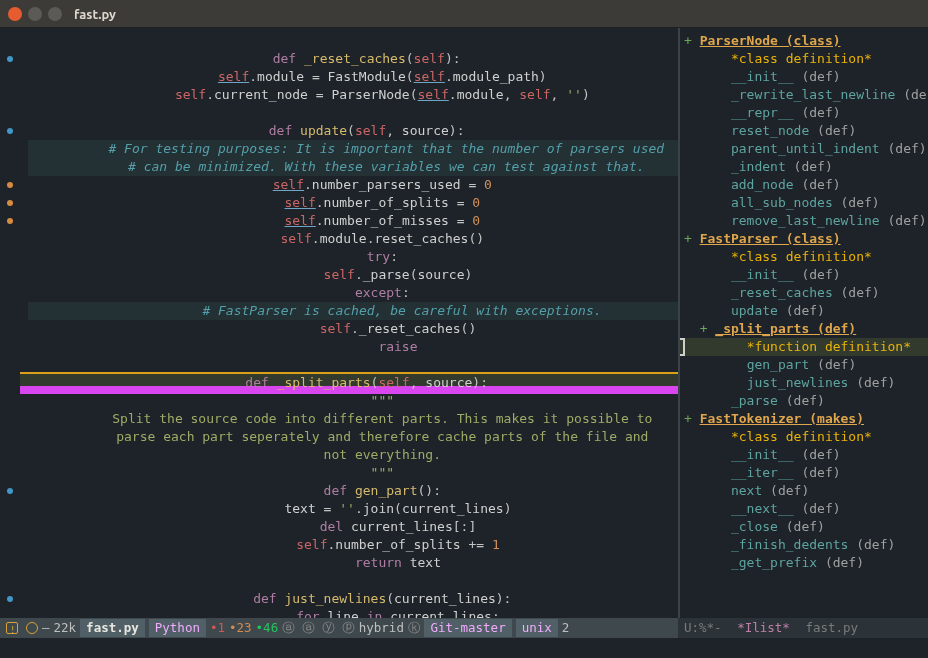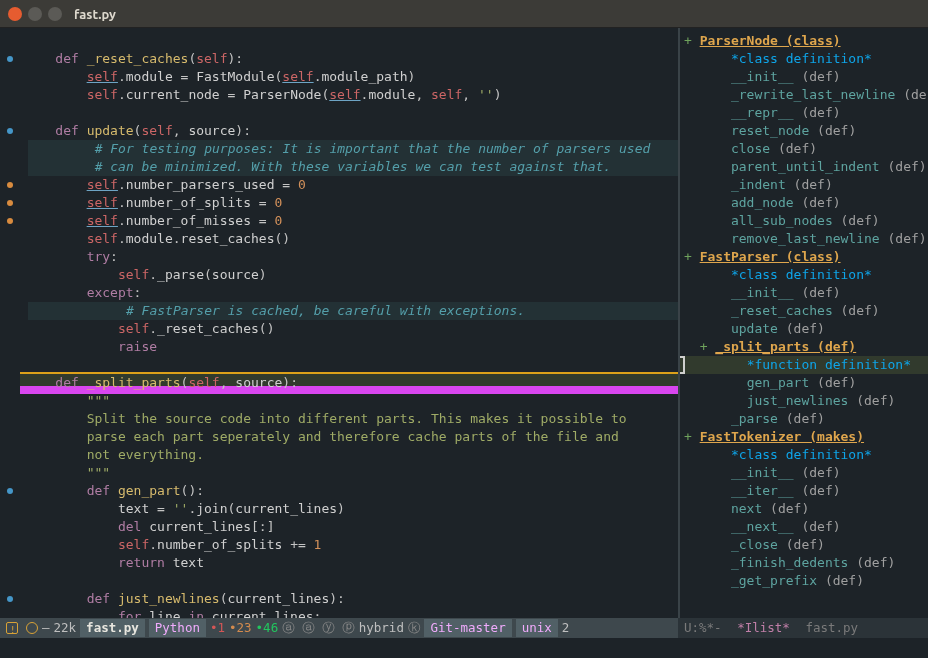--- a/index.html
+++ b/index.html
@@ -50,20 +50,21 @@
     justify-content:center;
   }
   .dot { width:6px; height:6px; border-radius:3px; display:inline-block; }
   .dot-blue { background:#4596c8; }
   .dot-orange { background:#d88b3f; }
   .code {
     flex: 1;
     padding: 4px 0 0 0;
     overflow: hidden;
     white-space: pre;
+    text-align: center;
   }
   .line { height:18px; padding-left: 4px; }
   .hl-block {
     background: rgba(40,58,62,0.6);
     margin-left: 8px;
   }
   .hl-cursor {
     background: #313a2d;
     border-top: 2px solid #dca11a;
     border-bottom: 8px solid #d946ef;
@@ -79,21 +80,21 @@
   }
   .outline {
     width: 250px;
     background: #1d2328;
     border-left: 2px solid #3a4348;
     overflow: hidden;
     padding-top: 4px;
   }
   .out-line { height:18px; white-space:pre; padding-left:4px; }
   .out-head { color:#dfa64d; font-weight:bold; text-decoration:underline; }
-  .out-class { color:#0ea5e9; }
+  .out-class { color:#eab308; }
   .out-def { color:#a0a0a0; }
   .out-fn { color:#5ea4a0; }
   .plus { color:#6fa35c; } 
   .tk-kw { color:#b07da4; }
   .tk-self { color:#cc6666; }
   .tk-selfu { color:#cc6666; text-decoration: underline; text-decoration-color:#6ea4c4; }
   .tk-fn { color:#d7bb6d; }
   .tk-str { color:#9fab66; }
   .tk-cmt { color:#549faa; font-style:italic; }
   .tk-num { color:#d2905a; }
@@ -194,21 +195,20 @@
       </div>
     <div class="code" id="code"><div class="line "></div><div class="line ">    <span class="tk-kw">def</span> <span class="tk-fn">_reset_caches</span><span class="tk-pn">(</span><span class="tk-self">self</span><span class="tk-pn">):</span></div><div class="line ">        <span class="tk-selfu">self</span><span class="tk-pn">.</span>module <span class="tk-op">=</span> FastModule<span class="tk-pn">(</span><span class="tk-selfu">self</span><span class="tk-pn">.</span>module_path<span class="tk-pn">)</span></div><div class="line ">        <span class="tk-self">self</span><span class="tk-pn">.</span>current_node <span class="tk-op">=</span> ParserNode<span class="tk-pn">(</span><span class="tk-selfu">self</span><span class="tk-pn">.</span>module<span class="tk-pn">,</span> <span class="tk-self">self</span><span class="tk-pn">,</span> <span class="tk-str">''</span><span class="tk-pn">)</span></div><div class="line "></div><div class="line ">    <span class="tk-kw">def</span> <span class="tk-fn">update</span><span class="tk-pn">(</span><span class="tk-self">self</span><span class="tk-pn">,</span> source<span class="tk-pn">):</span></div><div class="line hl-block">        <span class="tk-cmt"># For testing purposes: It is important that the number of parsers used</span></div><div class="line hl-block">        <span class="tk-cmt"># can be minimized. With these variables we can test against that.</span></div><div class="line ">        <span class="tk-selfu">self</span><span class="tk-pn">.</span>number_parsers_used <span class="tk-op">=</span> <span class="tk-num">0</span></div><div class="line ">        <span class="tk-selfu">self</span><span class="tk-pn">.</span>number_of_splits <span class="tk-op">=</span> <span class="tk-num">0</span></div><div class="line ">        <span class="tk-selfu">self</span><span class="tk-pn">.</span>number_of_misses <span class="tk-op">=</span> <span class="tk-num">0</span></div><div class="line ">        <span class="tk-self">self</span><span class="tk-pn">.</span>module<span class="tk-pn">.</span>reset_caches<span class="tk-pn">()</span></div><div class="line ">        <span class="tk-kw">try</span><span class="tk-pn">:</span></div><div class="line ">            <span class="tk-self">self</span><span class="tk-pn">.</span>_parse<span class="tk-pn">(</span>source<span class="tk-pn">)</span></div><div class="line ">        <span class="tk-kw">except</span><span class="tk-pn">:</span></div><div class="line hl-block">            <span class="tk-cmt"># FastParser is cached, be careful with exceptions.</span></div><div class="line ">            <span class="tk-self">self</span><span class="tk-pn">.</span>_reset_caches<span class="tk-pn">()</span></div><div class="line ">            <span class="tk-kw">raise</span></div><div class="line "></div><div class="line hl-cursor">    <span class="tk-kw">def</span> <span class="tk-fn">_split_parts</span><span class="tk-pn">(</span><span class="tk-self">self</span><span class="tk-pn">,</span> source<span class="tk-pn">):</span></div><div class="line ">        <span class="tk-str">"""</span></div><div class="line ">        <span class="tk-str">Split the source code into different parts. This makes it possible to</span></div><div class="line ">        <span class="tk-str">parse each part seperately and therefore cache parts of the file and</span></div><div class="line ">        <span class="tk-str">not everything.</span></div><div class="line ">        <span class="tk-str">"""</span></div><div class="line ">        <span class="tk-kw">def</span> <span class="tk-fn">gen_part</span><span class="tk-pn">():</span></div><div class="line ">            text <span class="tk-op">=</span> <span class="tk-str">''</span><span class="tk-pn">.</span>join<span class="tk-pn">(</span>current_lines<span class="tk-pn">)</span></div><div class="line ">            <span class="tk-kw">del</span> current_lines<span class="tk-pn">[:]</span></div><div class="line ">            <span class="tk-self">self</span><span class="tk-pn">.</span>number_of_splits <span class="tk-op">+=</span> <span class="tk-num">1</span></div><div class="line ">            <span class="tk-kw">return</span> text</div><div class="line "></div><div class="line ">        <span class="tk-kw">def</span> <span class="tk-fn">just_newlines</span><span class="tk-pn">(</span>current_lines<span class="tk-pn">):</span></div><div class="line ">            <span class="tk-kw">for</span> line <span class="tk-kw">in</span> current_lines<span class="tk-pn">:</span></div></div>
   </div>
   <div class="outline" id="outline">
       <div class="out-line"><span class="plus">+</span> <span class="out-head">ParserNode (class)</span></div>
       <div class="out-line">      <span class="out-class">*class definition*</span></div>
       <div class="out-line">      <span class="out-fn">__init__</span> <span class="out-def">(def)</span></div>
       <div class="out-line">      <span class="out-fn">_rewrite_last_newline</span> <span class="out-def">(def)</span></div>
       <div class="out-line">      <span class="out-fn">__repr__</span> <span class="out-def">(def)</span></div>
       <div class="out-line">      <span class="out-fn">reset_node</span> <span class="out-def">(def)</span></div>
-      <div class="out-line">      <span class="out-fn">close</span> <span class="out-def">(def)</span></div>
       <div class="out-line">      <span class="out-fn">parent_until_indent</span> <span class="out-def">(def)</span></div>
       <div class="out-line">      <span class="out-fn">_indent</span> <span class="out-def">(def)</span></div>
       <div class="out-line">      <span class="out-fn">add_node</span> <span class="out-def">(def)</span></div>
       <div class="out-line">      <span class="out-fn">all_sub_nodes</span> <span class="out-def">(def)</span></div>
       <div class="out-line">      <span class="out-fn">remove_last_newline</span> <span class="out-def">(def)</span></div>
       <div class="out-line"><span class="plus">+</span> <span class="out-head">FastParser (class)</span></div>
       <div class="out-line">      <span class="out-class">*class definition*</span></div>
       <div class="out-line">      <span class="out-fn">__init__</span> <span class="out-def">(def)</span></div>
       <div class="out-line">      <span class="out-fn">_reset_caches</span> <span class="out-def">(def)</span></div>
       <div class="out-line">      <span class="out-fn">update</span> <span class="out-def">(def)</span></div>

